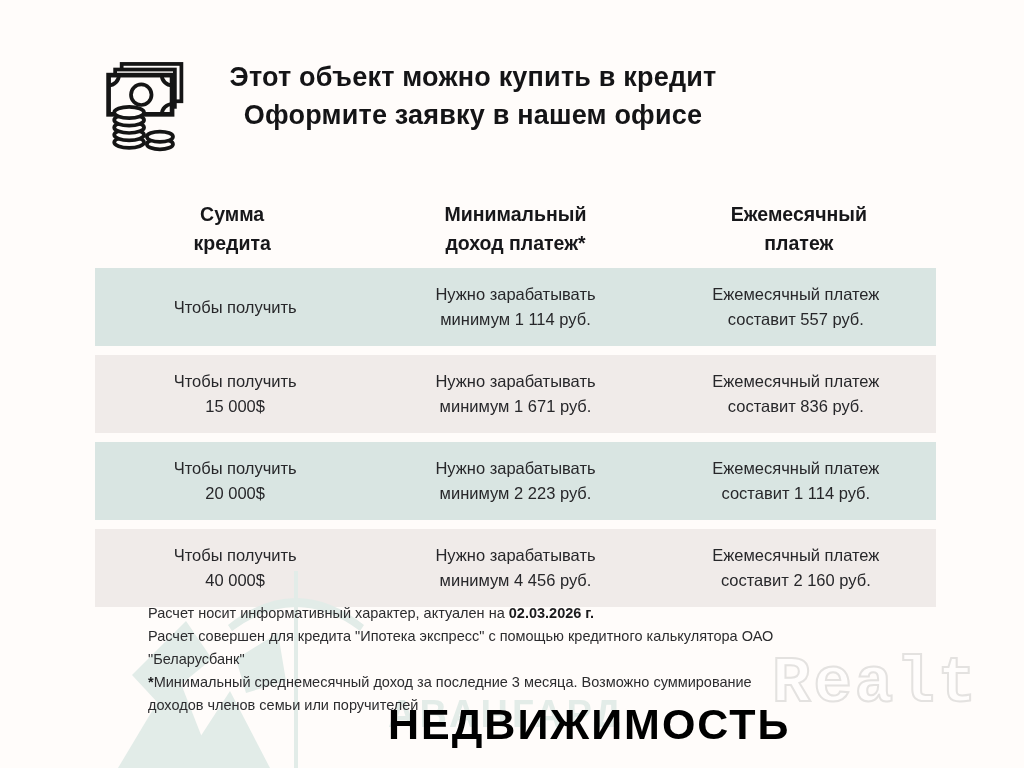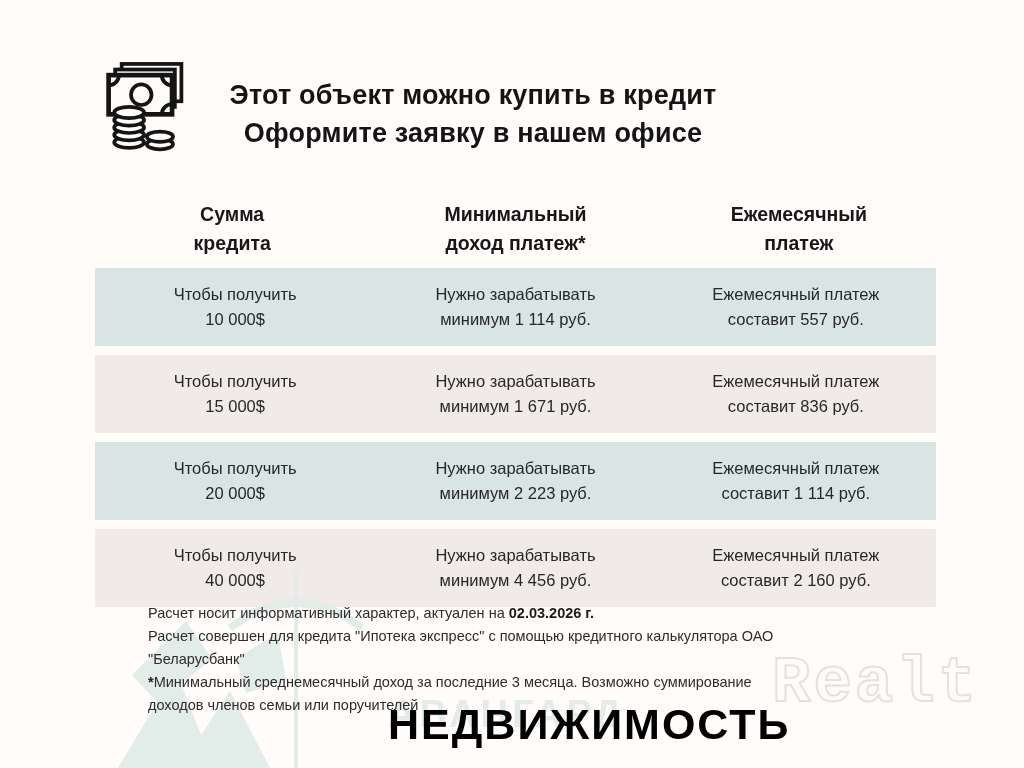--- a/index.html
+++ b/index.html
@@ -9,21 +9,21 @@
     background: #fffcfa;
     font-family: "Liberation Sans", sans-serif;
     color: #1d1d1f;
     overflow: hidden;
   }
 
   
   .header {
     position: absolute;
     top: 58px; left: 0; width: 820px;
-    display: flex; justify-content: center; align-items: flex-end;
+    display: flex; justify-content: center; align-items: flex-start;
     gap: 42px;
   }
   .money-icon { width: 84px; height: 94px; flex: 0 0 auto; }
   .title {
     text-align: center;
     font-size: 27px; font-weight: 700;
     line-height: 38px; letter-spacing: 0.2px;
     color: #141416;
   }
 
@@ -127,21 +127,20 @@
     </div>
     <div>
       <div>Ежемесячный</div>
       <div>платеж</div>
     </div>
   </div>
 
   <div class="trow row-teal">
     <div>
       <div>Чтобы получить</div>
-      <div>10 000$</div>
     </div>
     <div>
       <div>Нужно зарабатывать</div>
       <div>минимум 1 114 руб.</div>
     </div>
     <div>
       <div>Ежемесячный платеж</div>
       <div>составит 557 руб.</div>
     </div>
   </div>

